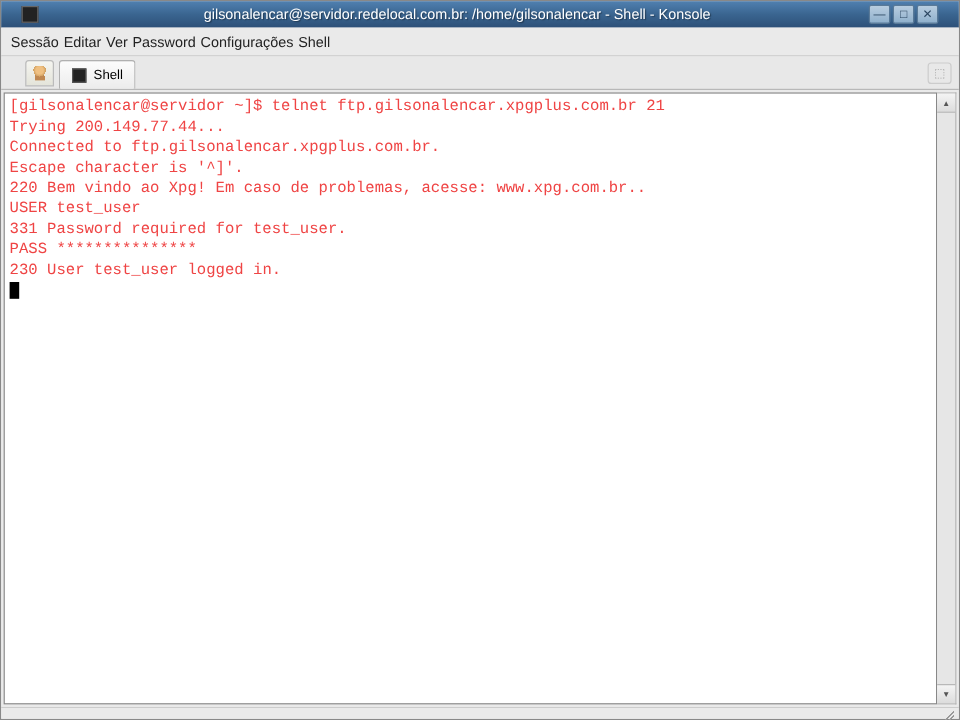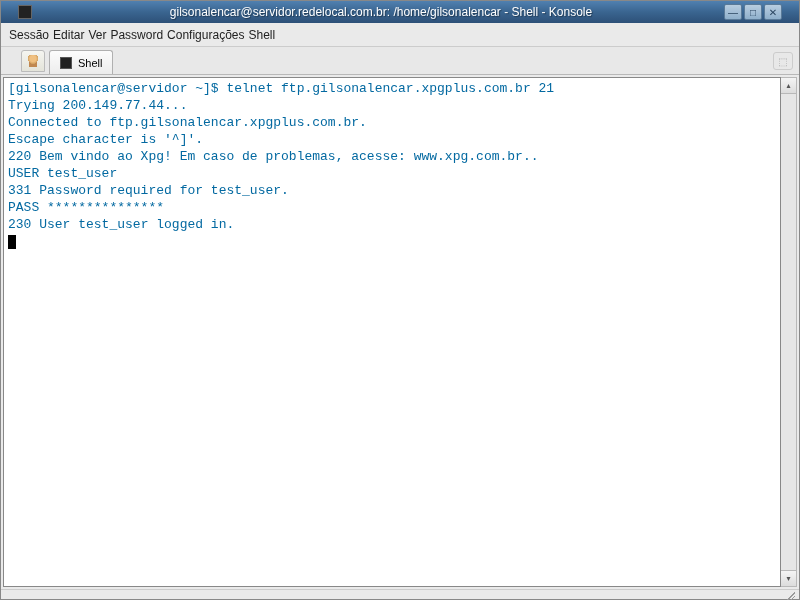--- a/index.html
+++ b/index.html
@@ -138,21 +138,21 @@
   position: relative;
 }
 .terminal {
   flex: 1;
   background: #fff;
   border: 1px solid #888;
   font-family: "Courier New", monospace;
   font-size: 13px;
   line-height: 17px;
   padding: 2px 4px;
-  color: #0369a1;
+  color: #ef4444;
   white-space: pre;
   overflow: hidden;
   position: relative;
 }
 .scrollbar {
   width: 16px;
   background: #e6e6e6;
   border: 1px solid #b8b8b8;
   border-left: none;
   position: relative;

